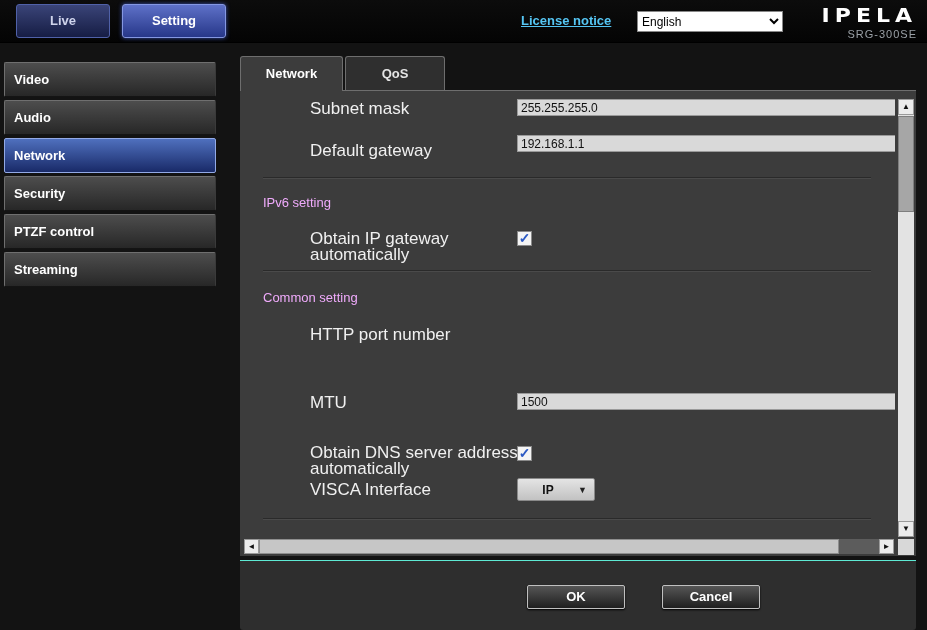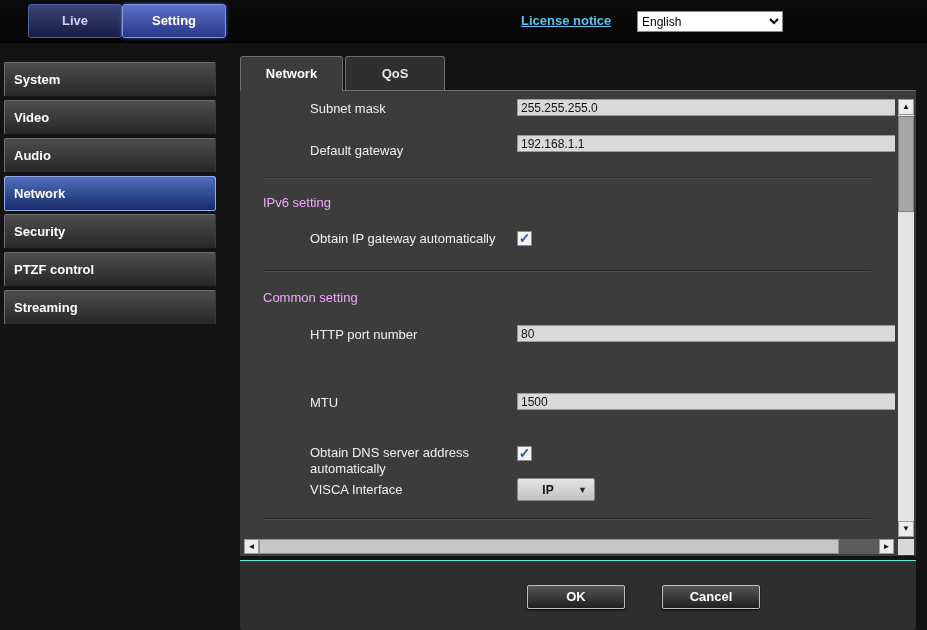--- a/index.html
+++ b/index.html
@@ -2,21 +2,21 @@
 <html><head>
 <meta charset="utf-8">
 <style>
   * { margin:0; padding:0; box-sizing:border-box; }
   html,body { width:927px; height:630px; background:#000; font-family:"Liberation Sans", sans-serif; }
   .screen { position:relative; width:927px; height:630px; background:#131313; overflow:hidden; }
 
   
   .topbar { position:absolute; left:0; top:0; width:927px; height:43px; background:linear-gradient(#0c0c0c,#040404); border-bottom:1px solid #000; }
   .hdr-btn { position:absolute; top:4px; height:34px; border-radius:3px; text-align:center; line-height:32px; font-size:13px; font-weight:bold; cursor:pointer; }
-  .hdr-btn.live { left:28px; width:94px; background:linear-gradient(#3a4478,#161d44); border:1px solid #5061a8; color:#cfd4ec;text-align:center; }
+  .hdr-btn.live { left:16px; width:94px; background:linear-gradient(#3a4478,#161d44); border:1px solid #5061a8; color:#cfd4ec;text-align:center; }
   .hdr-btn.setting { left:122px; width:104px; background:linear-gradient(#5e71c8,#273789); border:1px solid #8497e2; color:#fff; box-shadow:0 0 4px #3a50b0; }
   .license { position:absolute; left:521px; top:13px; font-size:13px; font-weight:bold; color:#55c5f3; text-decoration:underline; cursor:pointer; }
   .lang-select { position:absolute; left:637px; top:11px; width:146px; height:21px; font-size:12px; font-family:"Liberation Sans", sans-serif; background:#fff; color:#000; border:1px solid #888; }
   .brand { position:absolute; right:10px; top:5px; text-align:right; }
   .brand-name { font-size:22px; font-weight:bold; color:#fff; letter-spacing:5px; transform:scaleY(0.85); transform-origin:top right; font-family:"DejaVu Sans", sans-serif; }
   .brand-model { font-size:11px; color:#9aa0a6; letter-spacing:1px; margin-top:-2px; }
 
   
   .sidebar { position:absolute; left:4px; top:62px; width:212px; }
   .side-item { height:35px; line-height:33px; margin-bottom:3px; padding-left:9px; font-size:13px; font-weight:bold; color:#fff;
@@ -24,21 +24,21 @@
   .side-item.active { background:linear-gradient(#4f70be,#192a68); border:1px solid #93aae6; }
 
   
   .tab { position:absolute; top:56px; height:35px; line-height:33px; text-align:center; font-size:13px; font-weight:bold; color:#fff;
     border:1px solid #6e6e6e; border-bottom:none; border-radius:3px 3px 0 0; cursor:pointer; }
   .tab.t-network { left:240px; width:103px; background:#3c3c3c; z-index:2; }
   .tab.t-qos { left:345px; width:100px; background:#2f2f2f; color:#e4e4e4; }
 
   
   .panel { position:absolute; left:240px; top:90px; width:676px; height:466px; background:#3c3c3c; border-top:1px solid #6e6e6e; }
-  .f-label { position:absolute; font-size:13px; color:#f0f0f0; line-height:16px; }
+  .f-label { position:absolute; font-size:17px; color:#f0f0f0; line-height:16px; }
   .f-section { position:absolute; font-size:13px; color:#f0abfc; }
   .f-input { position:absolute; width:378px; height:17px; background:#d9d9d9; border:1px solid #9a9a9a; border-right:none; font-size:12px; font-family:"Liberation Sans", sans-serif; color:#111; padding:0 3px; }
   .sep { position:absolute; left:23px; width:608px; height:0; border-top:1px solid #2a2a2a; box-shadow:0 1px 0 #4a4a4a; }
   .checkbox { position:absolute; width:15px; height:15px; background:#f4f4f4; border:1px solid #8a8a8a; text-align:center; line-height:13px; font-size:14px; font-weight:bold; color:#2b59c3; cursor:pointer; }
   .dropdown { position:absolute; width:78px; height:23px; background:linear-gradient(#e4e4e4,#c2c2c2); border:1px solid #8a8a8a; border-radius:2px; font-size:12px; font-weight:bold; color:#111; cursor:pointer; display:flex; align-items:center; }
   .dropdown .dd-val { flex:1; text-align:center; }
   .dropdown .dd-arrow { width:16px; font-size:9px; color:#222; }
 
   
   .vscroll { position:absolute; left:658px; top:8px; width:16px; height:438px; background:#e3e3e3; }
@@ -64,24 +64,27 @@
 
 <div class="screen">
 
   <div class="topbar">
     <div class="hdr-btn live">Live</div>
     <div class="hdr-btn setting">Setting</div>
     <a class="license">License notice</a>
     <select class="lang-select">
       <option>English</option>
     </select>
+    <div class="brand">
+      <div class="brand-name">IPELA</div>
+      <div class="brand-model">SRG-300SE</div>
+    </div>
   </div>
 
   <div class="sidebar">
-    <div class="side-item">System</div>
     <div class="side-item">Video</div>
     <div class="side-item">Audio</div>
     <div class="side-item active">Network</div>
     <div class="side-item">Security</div>
     <div class="side-item">PTZF control</div>
     <div class="side-item">Streaming</div>
   </div>
 
   <div class="tab t-network">Network</div>
   <div class="tab t-qos">QoS</div>
@@ -101,21 +104,20 @@
     <div class="f-label" style="left:70px; top:140px; width:200px;">Obtain IP gateway automatically</div>
     <div class="checkbox" style="left:277px; top:140px;">
       <span>✓</span>
     </div>
 
     <div class="sep" style="top:179px;"></div>
 
     <div class="f-section" style="left:23px; top:199px;">Common setting</div>
 
     <div class="f-label" style="left:70px; top:236px;">HTTP port number</div>
-    <input class="f-input" style="left: 277px; top: 234px;" type="text" value="80">
 
     <div class="f-label" style="left:70px; top:304px;text-align:right;">MTU</div>
     <input class="f-input" style="left: 277px; top: 302px;" type="text" value="1500">
 
     <div class="f-label" style="left:70px; top:354px; width:210px;">Obtain DNS server address automatically</div>
     <div class="checkbox" style="left:277px; top:355px;">
       <span>✓</span>
     </div>
 
     <div class="f-label" style="left:70px; top:391px;">VISCA Interface</div>

